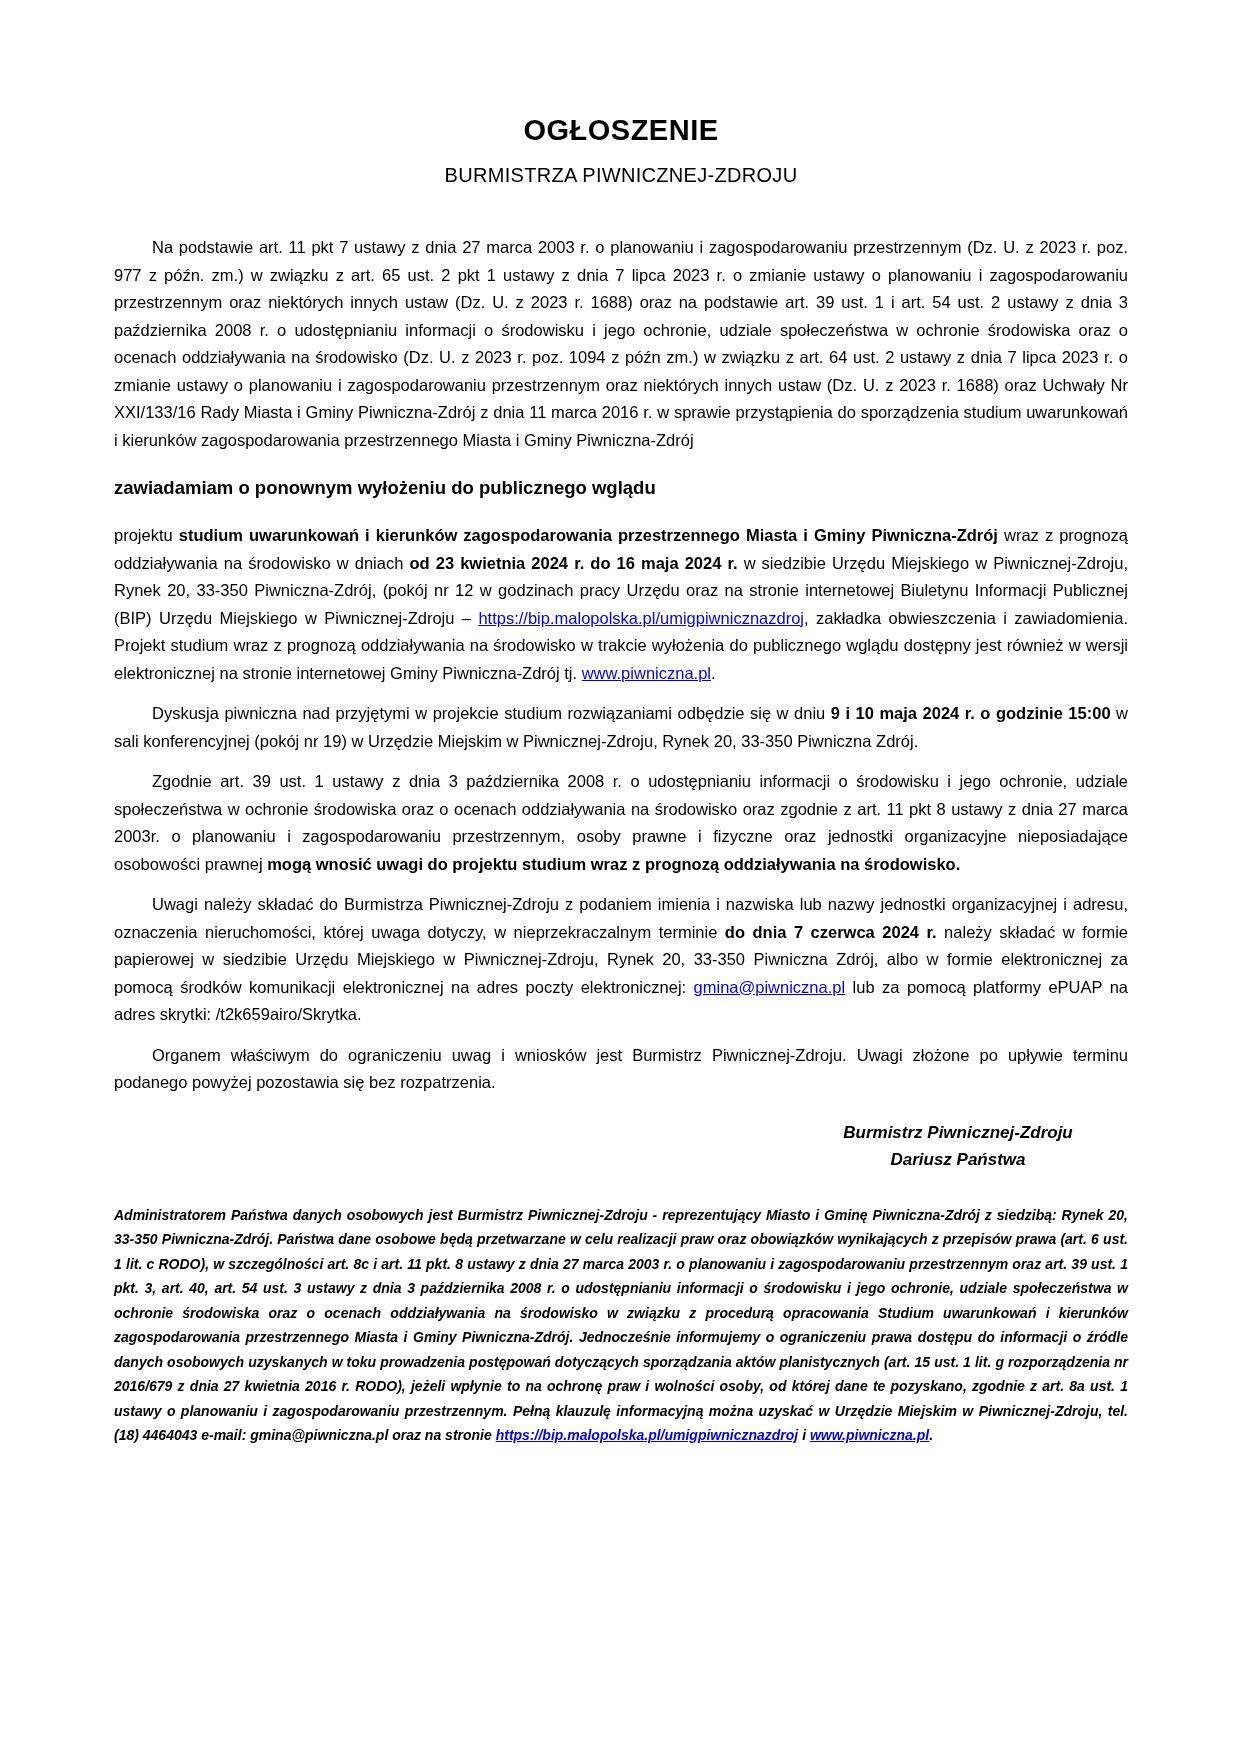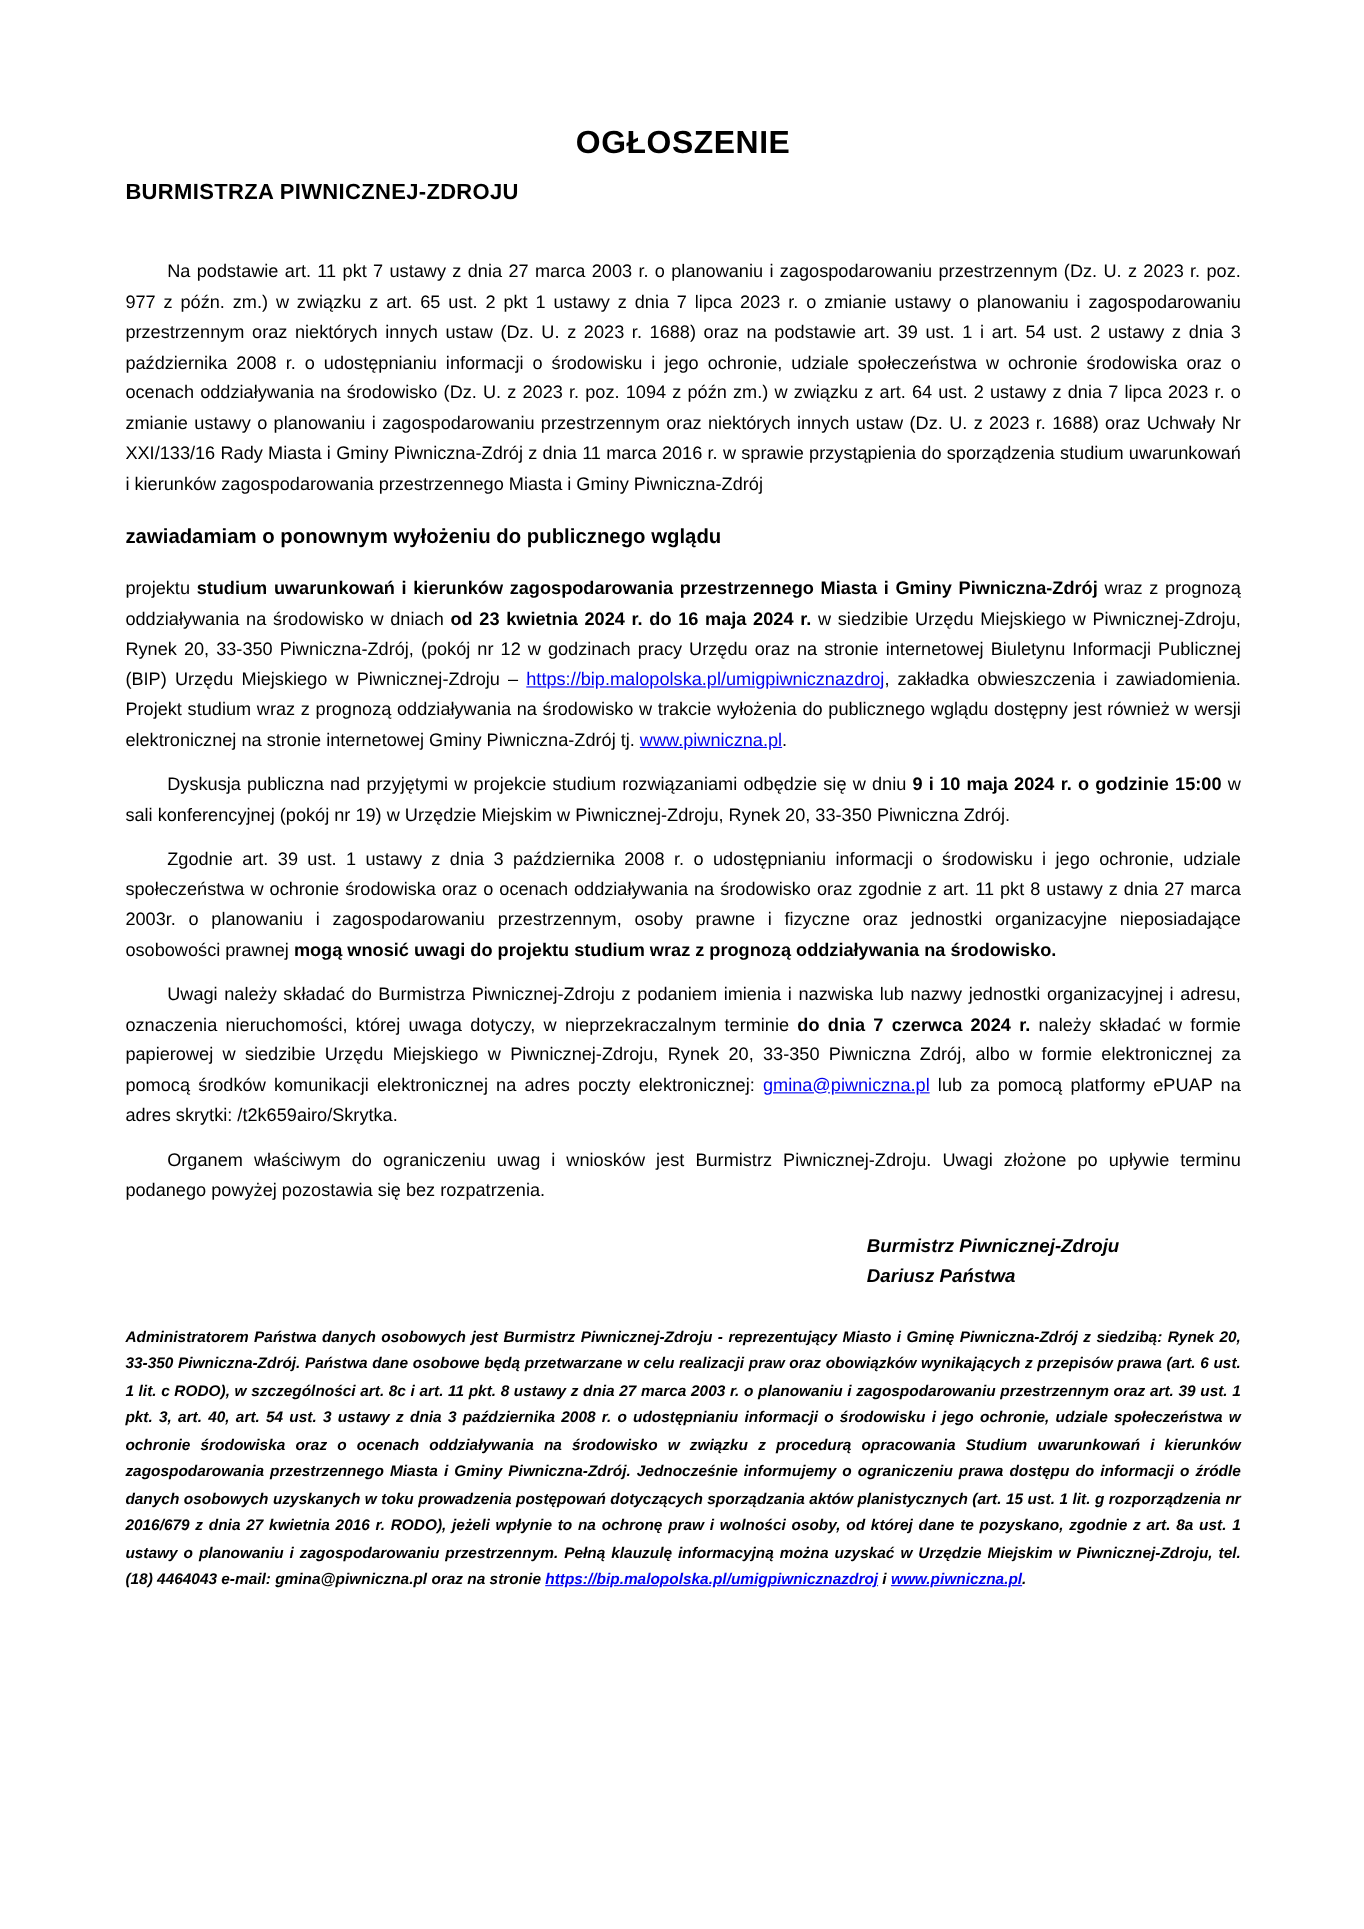--- a/index.html
+++ b/index.html
@@ -10,21 +10,21 @@
     background:#ffffff;color:#000000;
     padding:112px 112px 0 114px;
     font-family:"Liberation Sans", sans-serif;
     font-size:16.5px;line-height:27.5px;
   }
   .h1{
     text-align:center;font-weight:bold;
     font-size:29px;line-height:36px;letter-spacing:0.5px;
   }
   .h2{
-    text-align:left;font-weight:bold;
+    text-align:center;font-weight:normal;
     font-size:20px;line-height:26px;margin-top:14px;letter-spacing:0.3px;
   }
   .lead{
     text-align:center;font-weight:bold;
     font-size:17.5px;line-height:27.5px;margin-top:36px;
   }
   p.body{
     margin:13px 0 0 0;
     text-align:justify;
   }
@@ -34,21 +34,21 @@
     text-align:left;font-weight:bold;
     font-size:18.5px;line-height:28px;
     margin:20px 0 20px 0;
   }
   .b{font-weight:bold;}
   a.link{color:var(--link,#0000EE);text-decoration:underline;cursor:pointer;}
   .signature{
     margin:22px 0 0 674px;
     font-weight:bold;font-style:italic;
     font-size:17px;line-height:27px;
-    text-align:left;
+    text-align:center;
   }
   p.footer{
     margin:30px 0 0 0;
     font-style:italic;
     font-size:14px;line-height:24.5px;
     text-align:justify;
     font-weight:bold;
   }
 </style>
 </head>
@@ -60,21 +60,21 @@
 
   <div class="h2">BURMISTRZA PIWNICZNEJ-ZDROJU</div>
 
 
   <p class="body indent first"><span>Na podstawie art. 11 pkt 7 ustawy z dnia 27 marca 2003 r. o planowaniu i zagospodarowaniu przestrzennym (Dz. U. z 2023 r. poz. 977 z późn. zm.) w związku z art. 65 ust. 2 pkt 1 ustawy z dnia 7 lipca 2023 r. o zmianie ustawy o planowaniu i zagospodarowaniu przestrzennym oraz niektórych innych ustaw (Dz. U. z 2023 r. 1688) oraz na podstawie art. 39 ust. 1 i art. 54 ust. 2 ustawy z dnia 3 października 2008 r. o udostępnianiu informacji o środowisku i jego ochronie, udziale społeczeństwa w ochronie środowiska oraz o ocenach oddziaływania na środowisko (Dz. U. z 2023 r. poz. 1094 z późn zm.) w związku z art. 64 ust. 2 ustawy z dnia 7 lipca 2023 r. o zmianie ustawy o planowaniu i zagospodarowaniu przestrzennym oraz niektórych innych ustaw (Dz. U. z 2023 r. 1688) oraz Uchwały Nr XXI/133/16 Rady Miasta i Gminy Piwniczna-Zdrój z dnia 11 marca 2016 r. w sprawie przystąpienia do sporządzenia studium uwarunkowań i kierunków zagospodarowania przestrzennego Miasta i Gminy Piwniczna-Zdrój</span></p>
 
   <div class="section-heading">zawiadamiam o ponownym wyłożeniu do publicznego wglądu</div>
 
   <p class="body"><span>projektu </span><span class="b">studium uwarunkowań i kierunków zagospodarowania przestrzennego Miasta i Gminy Piwniczna-Zdrój</span><span> wraz z prognozą oddziaływania na środowisko w dniach </span><span class="b">od 23 kwietnia 2024 r. do 16 maja 2024 r.</span><span> w siedzibie Urzędu Miejskiego w Piwnicznej-Zdroju, Rynek 20, 33-350 Piwniczna-Zdrój, (pokój nr 12 w godzinach pracy Urzędu oraz na stronie internetowej Biuletynu Informacji Publicznej (BIP) Urzędu Miejskiego w Piwnicznej-Zdroju – </span><a class="link" href="#">https://bip.malopolska.pl/umigpiwnicznazdroj</a><span>, zakładka obwieszczenia i zawiadomienia. Projekt studium wraz z prognozą oddziaływania na środowisko w trakcie wyłożenia do publicznego wglądu dostępny jest również w wersji elektronicznej na stronie internetowej Gminy Piwniczna-Zdrój tj. </span><a class="link" href="#">www.piwniczna.pl</a><span>.</span></p>
 
-  <p class="body indent"><span>Dyskusja publiczna nad przyjętymi w projekcie studium rozwiązaniami odbędzie się w dniu </span><span class="b">9 i 10 maja 2024 r. o godzinie 15:00</span><span> w sali konferencyjnej (pokój nr 19) w Urzędzie Miejskim w Piwnicznej-Zdroju, Rynek 20, 33-350 Piwniczna Zdrój.</span></p>
+  <p class="body indent"><span>Dyskusja piwniczna nad przyjętymi w projekcie studium rozwiązaniami odbędzie się w dniu </span><span class="b">9 i 10 maja 2024 r. o godzinie 15:00</span><span> w sali konferencyjnej (pokój nr 19) w Urzędzie Miejskim w Piwnicznej-Zdroju, Rynek 20, 33-350 Piwniczna Zdrój.</span></p>
 
   <p class="body indent"><span>Zgodnie art. 39 ust. 1 ustawy z dnia 3 października 2008 r. o udostępnianiu informacji o środowisku i jego ochronie, udziale społeczeństwa w ochronie środowiska oraz o ocenach oddziaływania na środowisko oraz zgodnie z art. 11 pkt 8 ustawy z dnia 27 marca 2003r. o planowaniu i zagospodarowaniu przestrzennym, osoby prawne i fizyczne oraz jednostki organizacyjne nieposiadające osobowości prawnej </span><span class="b">mogą wnosić uwagi do projektu studium wraz z prognozą oddziaływania na środowisko.</span></p>
 
   <p class="body indent"><span>Uwagi należy składać do Burmistrza Piwnicznej-Zdroju z podaniem imienia i nazwiska lub nazwy jednostki organizacyjnej i adresu, oznaczenia nieruchomości, której uwaga dotyczy, w nieprzekraczalnym terminie </span><span class="b">do dnia 7 czerwca 2024 r.</span><span> należy składać w formie papierowej w siedzibie Urzędu Miejskiego w Piwnicznej-Zdroju, Rynek 20, 33-350 Piwniczna Zdrój, albo w formie elektronicznej za pomocą środków komunikacji elektronicznej na adres poczty elektronicznej: </span><a class="link" href="#">gmina@piwniczna.pl</a><span> lub za pomocą platformy ePUAP na adres skrytki: /t2k659airo/Skrytka.</span></p>
 
   <p class="body indent"><span>Organem właściwym do ograniczeniu uwag i wniosków jest Burmistrz Piwnicznej-Zdroju. Uwagi złożone po upływie terminu podanego powyżej pozostawia się bez rozpatrzenia.</span></p>
 
   <div class="signature">
     <div>Burmistrz Piwnicznej-Zdroju</div>
     <div>Dariusz Państwa</div>

